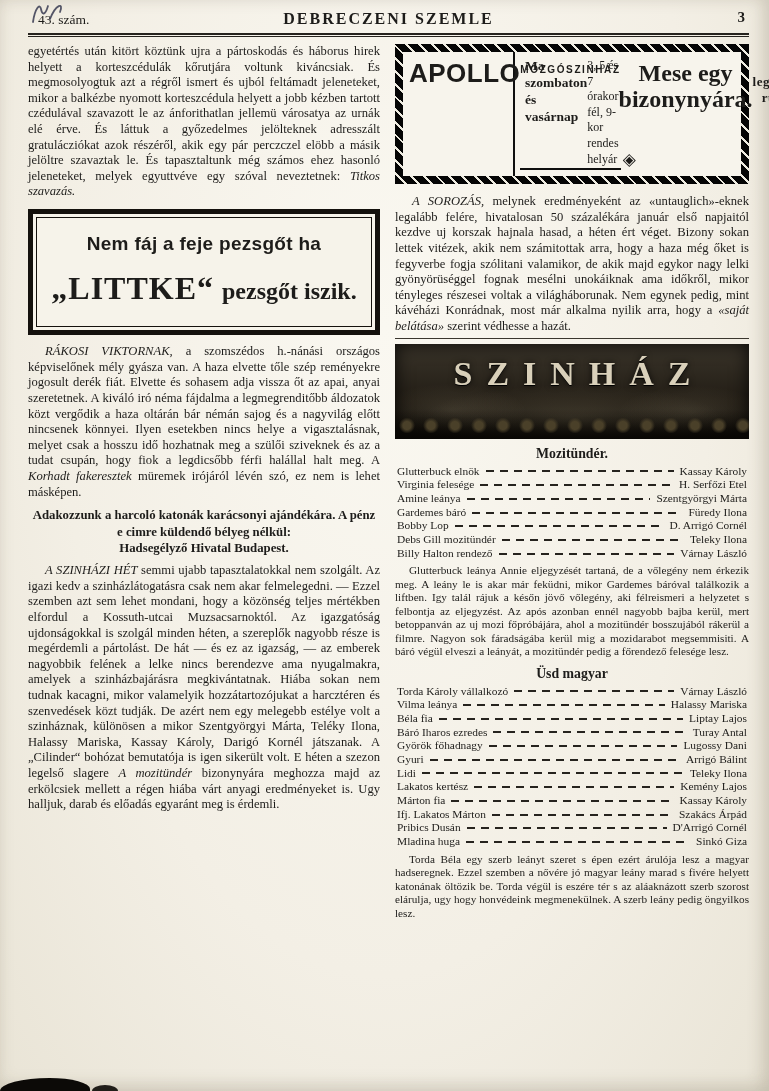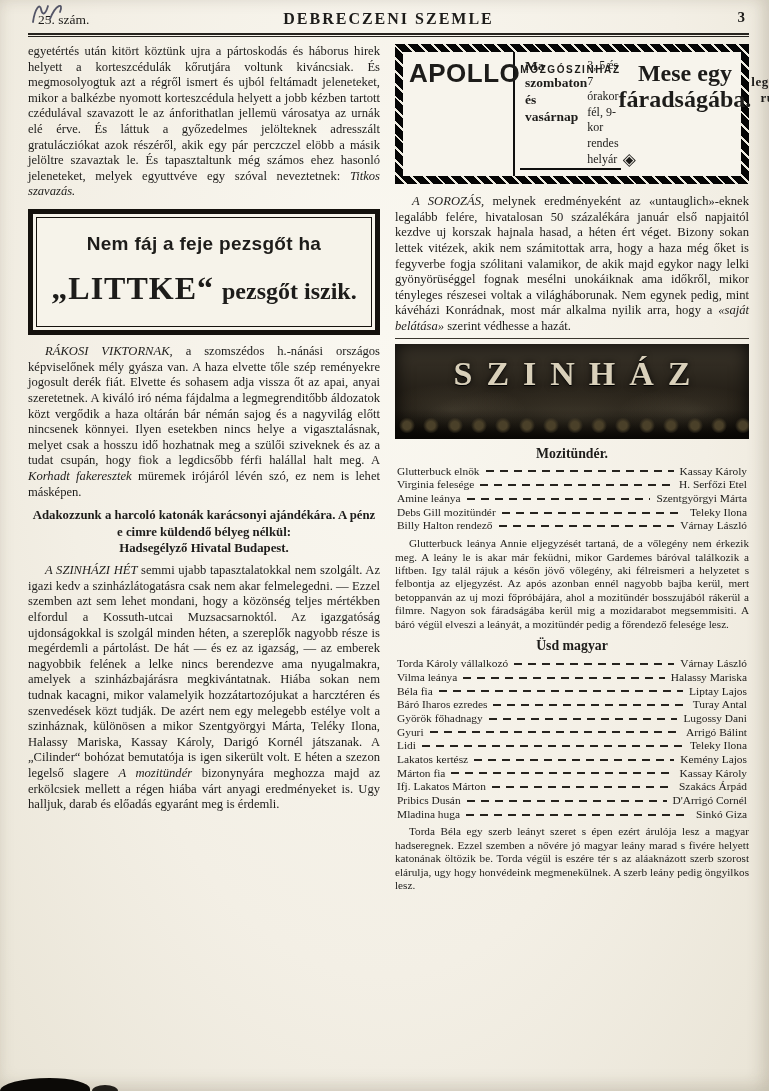--- a/index.html
+++ b/index.html
@@ -80,21 +80,21 @@
 </head>
 <body>
 
 <div class="page">
 
   <svg class="handwriting" width="54" height="26" viewBox="0 0 54 26">
     <path d="M7 22 C9 8 14 3 15 9 C16 15 19 16 22 6 M24 19 C30 4 38 2 34 12" stroke="#43455a" fill="none" stroke-width="1.8" stroke-linecap="round" opacity="0.9"></path>
   </svg>
 
   <header class="masthead">
-    <span class="issue">25. szám.</span>
+    <span class="issue">43. szám.</span>
     <span class="title">DEBRECZENI SZEMLE</span>
     <span class="pageno">3</span>
   </header>
   <div class="masthead-rule"></div>
 
   <div class="columns">
 
     <div class="col-left">
 
       <p class="body no-indent"><span>egyetértés után kitört köztünk ujra a pártoskodás és háborus hirek helyett a korteszcédulák kőrutjára voltunk kiváncsiak. És megmosolyogtuk azt a régről ismert és ujból feltámadt jeleneteket, mikor a balkézbe nyomott korteszcédula helyett a jobb kézben tartott czédulával szavazott le az ánforithatlan jellemü városatya az urnák elé érve. És láttuk a győzedelmes jelölteknek adresszált gratulácziókat azok részéről, akik egy pár perczczel elöbb a másik jelöltre szavaztak le. És tapasztaltunk még számos ehez hasonló jeleneteket, melyek egyuttvéve egy szóval neveztetnek: </span><span class="em">Titkos szavazás.</span></p>
@@ -124,21 +124,21 @@
           <div class="apollo-name">APOLLO</div>
           <div class="apollo-rule"></div>
           <div class="apollo-sub">MOZGÓSZINHÁZ</div>
           <div class="apollo-diamond">◈</div>
         </div>
         <div class="apollo-right">
           <div class="apollo-when">Ma szombaton és vasárnap</div>
           <div class="apollo-times">3, 5 és 7 órakor fél, 9-kor rendes helyár</div>
           <div class="apollo-title">
             <div>Mese egy</div>
-            <div>fáradságába.</div>
+            <div>bizonynyára.</div>
           </div>
           <div class="apollo-sub2">A legszebb ruha.</div>
           <div class="apollo-hr"></div>
           <div class="apollo-perf">Előadja: H. Bárdos Mariska.</div>
           <div class="apollo-hr"></div>
           <div class="apollo-note">Kitünő kisérő müsor.</div>
         </div>
       </div>
 
       <p class="body"><span class="lead">A SOROZÁS,</span><span> melynek eredményeként az «untauglich»-eknek legalább felére, hivatalosan 50 százalékára január első napjaitól kezdve uj korszak hajnala hasad, a héten ért véget. Bizony sokan lettek vitézek, akik nem számitottak arra, hogy a haza még őket is fegyverbe fogja szólitani valamikor, de akik majd egykor nagy lelki gyönyörüséggel fognak mesélni unokáiknak ama időkről, mikor tényleges részesei voltak a világháborunak. Nem egynek pedig, mint kávéházi Konrádnak, most már alkalma nyilik arra, hogy a </span><span class="em">«saját belátása»</span><span> szerint védhesse a hazát.</span></p>
@@ -162,20 +162,30 @@
             <span class="cast-role">Virginia felesége</span>
             <span class="cast-leader"></span>
             <span class="cast-actor">H. Serfőzi Etel</span>
           </div>
           <div class="cast-row">
             <span class="cast-role">Amine leánya</span>
             <span class="cast-leader"></span>
             <span class="cast-actor">Szentgyörgyi Márta</span>
           </div>
           <div class="cast-row">
+            <span class="cast-role">Gardemes báró</span>
+            <span class="cast-leader"></span>
+            <span class="cast-actor">Füredy Ilona</span>
+          </div>
+          <div class="cast-row">
+            <span class="cast-role">Bobby Lop</span>
+            <span class="cast-leader"></span>
+            <span class="cast-actor">D. Arrigó Cornél</span>
+          </div>
+          <div class="cast-row">
             <span class="cast-role">Debs Gill mozitündér</span>
             <span class="cast-leader"></span>
             <span class="cast-actor">Teleky Ilona</span>
           </div>
           <div class="cast-row">
             <span class="cast-role">Billy Halton rendező</span>
             <span class="cast-leader"></span>
             <span class="cast-actor">Várnay László</span>
           </div>
       </div>

